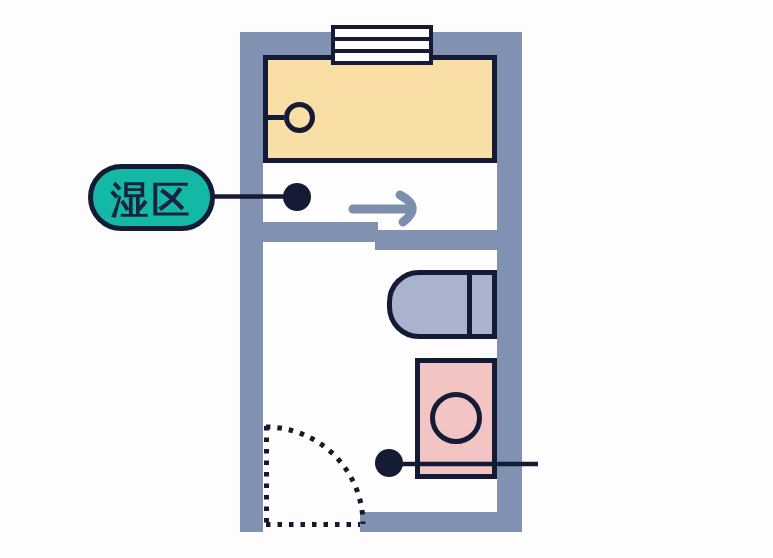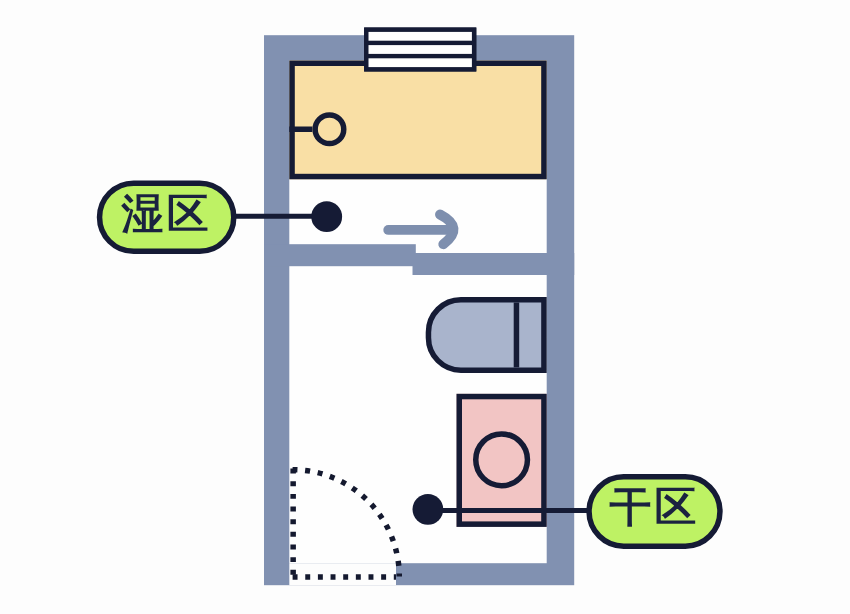--- a/index.html
+++ b/index.html
@@ -35,22 +35,22 @@
 
   
   .washer{left:415px;top:358px;width:82px;height:121px;background:#F2C5C4;border:5px solid #151B35;}
   .washer .drum{position:absolute;left:10px;top:29px;width:52px;height:52px;border:5px solid #151B35;border-radius:50%;box-sizing:border-box;}
 
   
   .overlay{position:absolute;left:0;top:0;width:773px;height:558px;pointer-events:none;}
 
   
   .pill{
-    background:#bef264;border:5px solid #151B35;border-radius:36px;
-    display:flex;align-items:flex-start;justify-content:center;
+    background:#14b8a6;border:5px solid #151B35;border-radius:36px;
+    display:flex;align-items:flex-end;justify-content:center;
     font-size:38px;font-weight:bold;color:#1B2240;letter-spacing:3px;
   }
   .pill-wet{left:88px;top:164px;width:127px;height:67px;}
   .pill-dry{left:533px;top:431px;width:124px;height:68px;}
 </style>
 </head>
 <body>
 
 <div class="stage">
 
@@ -100,17 +100,14 @@
 
     <g>
       <line x1="389" y1="464" x2="538" y2="464" stroke="#151B35" stroke-width="4.5"></line>
       <circle cx="389" cy="463" r="14" fill="#151B35"></circle>
     </g>
   </svg>
 
   <div class="abs pill pill-wet">
     <span>湿区</span>
   </div>
-  <div class="abs pill pill-dry">
-    <span>干区</span>
-  </div>
 
 </div>
 
 </body></html>

